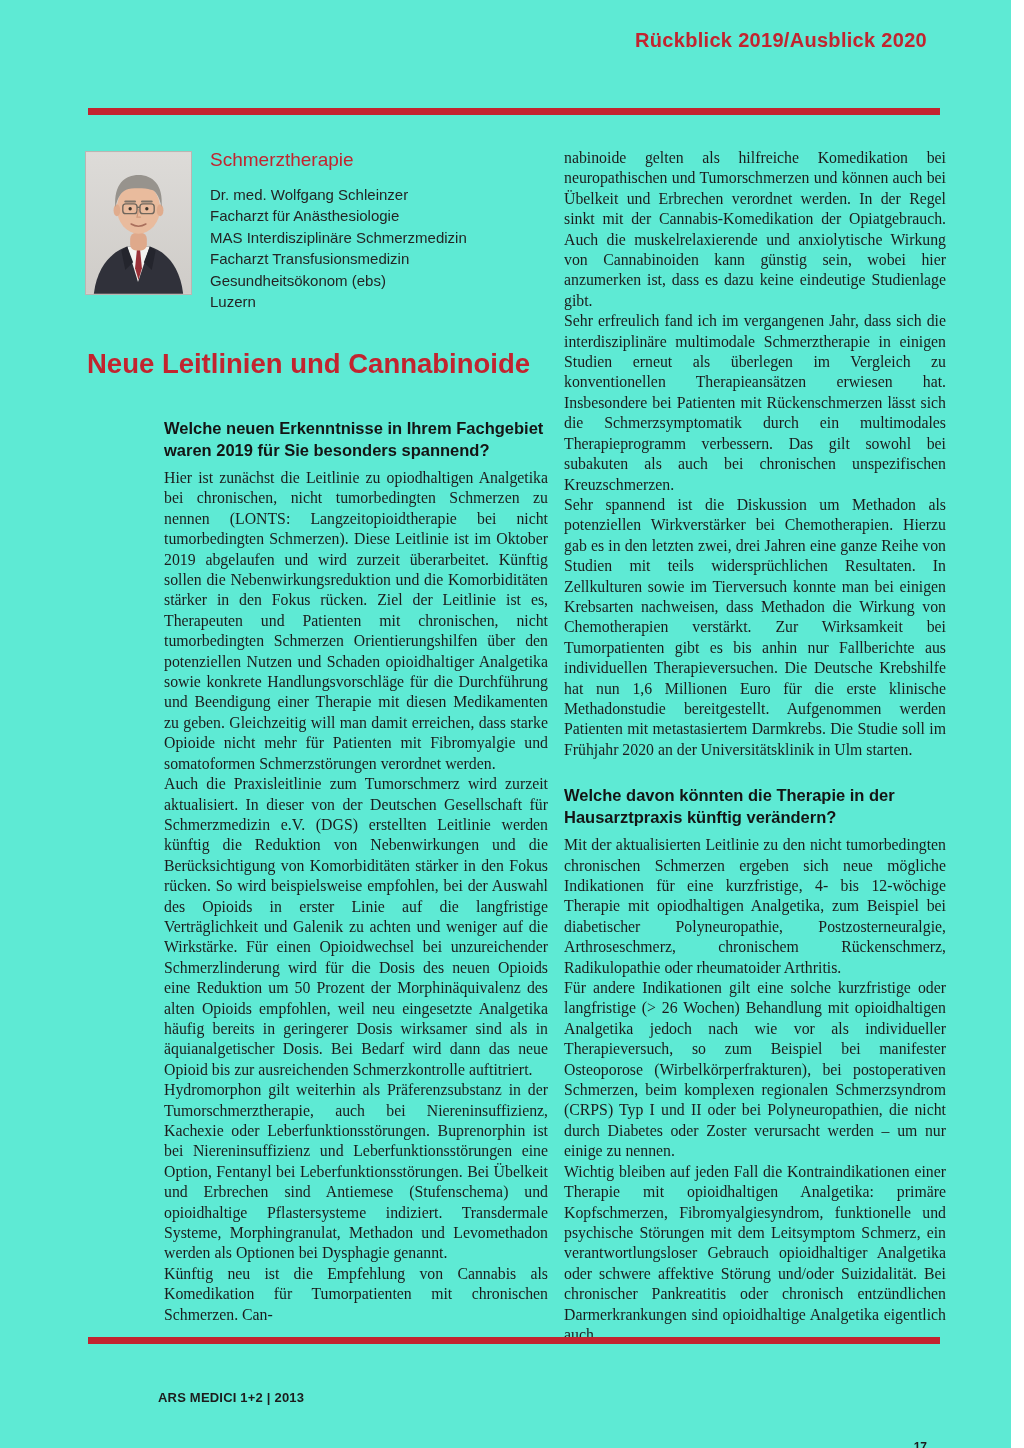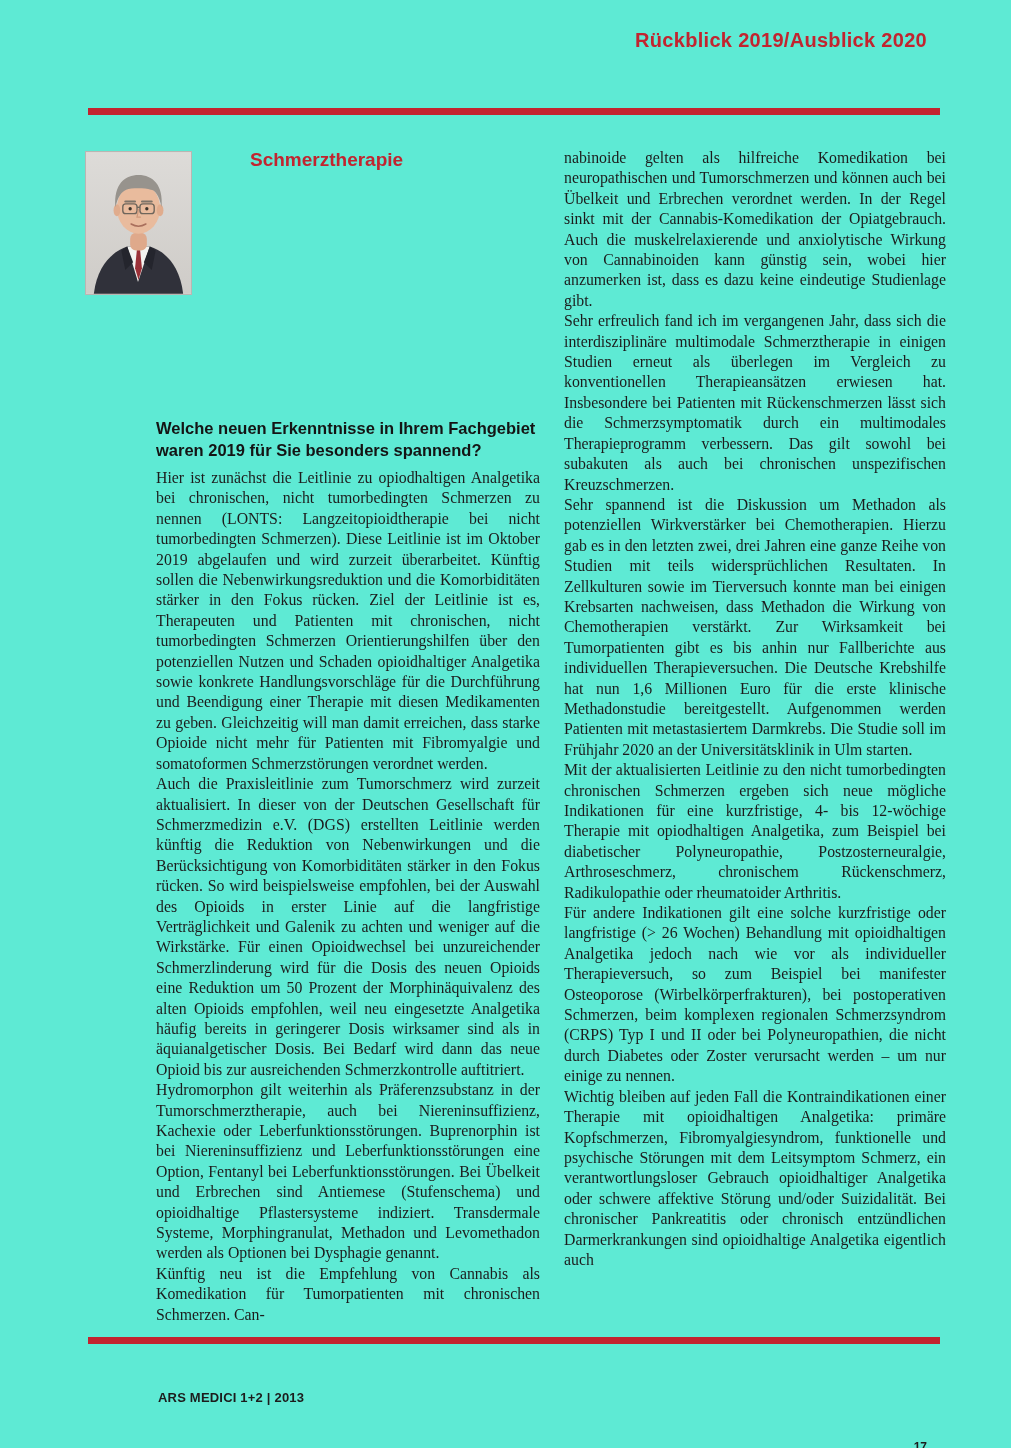--- a/index.html
+++ b/index.html
@@ -43,24 +43,23 @@
     box-sizing: border-box;
     background: #d7d5d2;
   }
   .photo-frame svg { display: block; width: 100%; height: 100%; }
 
   .category-heading {
     position: absolute;
     left: 210px;
     top: 149px;
     font-family: "Liberation Sans", sans-serif;
-    font-weight: bold;
+    font-weight: normal;
     font-size: 19px;
     color: #c2242f;
-    margin-left: 40px;
   }
   .byline {
     position: absolute;
     left: 210px;
     top: 184px;
     font-family: "Liberation Sans", sans-serif;
     font-size: 15px;
     line-height: 21.4px;
     color: #242424;
   }
@@ -74,21 +73,21 @@
     font-size: 27.5px;
     color: #c2242f;
   }
 
   .col {
     position: absolute;
     font-size: 15.8px;
     line-height: 20.4px;
     text-align: justify;
   }
-  .col-left  { left: 156px; top: 417px; width: 384px; }
+  .col-left  { left: 164px; top: 417px; width: 384px; }
   .col-right { left: 558px; top: 148px; width: 382px; margin-left: 6px; }
 
   .question {
     font-family: "Liberation Sans", sans-serif;
     font-weight: bold;
     font-size: 16.5px;
     line-height: 22px;
     text-align: left;
     color: #141414;
     margin: 0 0 7px 0;
@@ -162,34 +161,44 @@
       <circle cx="45" cy="57.5" r="1.7" fill="#3c342c"></circle>
       <circle cx="62" cy="57.5" r="1.7" fill="#3c342c"></circle>
 
       <path d="M53.5,58 L52,66 L55.5,66" fill="none" stroke="#cf9a7c" stroke-width="1.3" stroke-linecap="round"></path>
 
       <path d="M46,73 Q53.5,77.5 61,73" fill="none" stroke="#a96f5c" stroke-width="1.6" stroke-linecap="round"></path>
     </svg>
   </div>
 
   <div class="category-heading">Schmerztherapie</div>
-
+  <div class="byline">
+    <div>Dr. med. Wolfgang Schleinzer</div>
+    <div>Facharzt für Anästhesiologie</div>
+    <div>MAS Interdisziplinäre Schmerzmedizin</div>
+    <div>Facharzt Transfusionsmedizin</div>
+    <div>Gesundheitsökonom (ebs)</div>
+    <div>Luzern</div>
+  </div>
+
+  <h1 class="article-title" style="margin:0;">Neue Leitlinien und Cannabinoide</h1>
 
   <div class="col col-left">
     <h2 class="question">Welche neuen Erkenntnisse in Ihrem Fachgebiet waren 2019 für Sie besonders spannend?</h2>
     <p class="para">Hier ist zunächst die Leitlinie zu opiodhaltigen Analgetika bei chronischen, nicht tumorbedingten Schmerzen zu nennen (LONTS: Langzeitopioidtherapie bei nicht tumorbedingten Schmerzen). Diese Leitlinie ist im Oktober 2019 abgelaufen und wird zurzeit überarbeitet. Künftig sollen die Nebenwirkungsreduktion und die Komorbiditäten stärker in den Fokus rücken. Ziel der Leitlinie ist es, Therapeuten und Patienten mit chronischen, nicht tumorbedingten Schmerzen Orientierungshilfen über den potenziellen Nutzen und Schaden opioidhaltiger Analgetika sowie konkrete Handlungsvorschläge für die Durchführung und Beendigung einer Therapie mit diesen Medikamenten zu geben. Gleichzeitig will man damit erreichen, dass starke Opioide nicht mehr für Patienten mit Fibromyalgie und somatoformen Schmerzstörungen verordnet werden.</p>
     <p class="para">Auch die Praxisleitlinie zum Tumorschmerz wird zurzeit aktualisiert. In dieser von der Deutschen Gesellschaft für Schmerzmedizin e.V. (DGS) erstellten Leitlinie werden künftig die Reduktion von Nebenwirkungen und die Berücksichtigung von Komorbiditäten stärker in den Fokus rücken. So wird beispielsweise empfohlen, bei der Auswahl des Opioids in erster Linie auf die langfristige Verträglichkeit und Galenik zu achten und weniger auf die Wirkstärke. Für einen Opioidwechsel bei unzureichender Schmerzlinderung wird für die Dosis des neuen Opioids eine Reduktion um 50 Prozent der Morphinäquivalenz des alten Opioids empfohlen, weil neu eingesetzte Analgetika häufig bereits in geringerer Dosis wirksamer sind als in äquianalgetischer Dosis. Bei Bedarf wird dann das neue Opioid bis zur ausreichenden Schmerzkontrolle auftitriert.</p>
     <p class="para">Hydromorphon gilt weiterhin als Präferenzsubstanz in der Tumorschmerztherapie, auch bei Niereninsuffizienz, Kachexie oder Leberfunktionsstörungen. Buprenorphin ist bei Niereninsuffizienz und Leberfunktionsstörungen eine Option, Fentanyl bei Leberfunktionsstörungen. Bei Übelkeit und Erbrechen sind Antiemese (Stufenschema) und opioidhaltige Pflastersysteme indiziert. Transdermale Systeme, Morphingranulat, Methadon und Levomethadon werden als Optionen bei Dysphagie genannt.</p>
     <p class="para">Künftig neu ist die Empfehlung von Cannabis als Komedikation für Tumorpatienten mit chronischen Schmerzen. Can-</p>
   </div>
 
   <div class="col col-right">
     <p class="para">nabinoide gelten als hilfreiche Komedikation bei neuropathischen und Tumorschmerzen und können auch bei Übelkeit und Erbrechen verordnet werden. In der Regel sinkt mit der Cannabis-Komedikation der Opiatgebrauch. Auch die muskelrelaxierende und anxiolytische Wirkung von Cannabinoiden kann günstig sein, wobei hier anzumerken ist, dass es dazu keine eindeutige Studienlage gibt.</p>
     <p class="para">Sehr erfreulich fand ich im vergangenen Jahr, dass sich die interdisziplinäre multimodale Schmerztherapie in einigen Studien erneut als überlegen im Vergleich zu konventionellen Therapieansätzen erwiesen hat. Insbesondere bei Patienten mit Rückenschmerzen lässt sich die Schmerzsymptomatik durch ein multimodales Therapieprogramm verbessern. Das gilt sowohl bei subakuten als auch bei chronischen unspezifischen Kreuzschmerzen.</p>
     <p class="para">Sehr spannend ist die Diskussion um Methadon als potenziellen Wirkverstärker bei Chemotherapien. Hierzu gab es in den letzten zwei, drei Jahren eine ganze Reihe von Studien mit teils widersprüchlichen Resultaten. In Zellkulturen sowie im Tierversuch konnte man bei einigen Krebsarten nachweisen, dass Methadon die Wirkung von Chemotherapien verstärkt. Zur Wirksamkeit bei Tumorpatienten gibt es bis anhin nur Fallberichte aus individuellen Therapieversuchen. Die Deutsche Krebshilfe hat nun 1,6 Millionen Euro für die erste klinische Methadonstudie bereitgestellt. Aufgenommen werden Patienten mit metastasiertem Darmkrebs. Die Studie soll im Frühjahr 2020 an der Universitätsklinik in Ulm starten.</p>
+    <h2 class="question q2">Welche davon könnten die Therapie in der Hausarztpraxis künftig verändern?</h2>
     <p class="para">Mit der aktualisierten Leitlinie zu den nicht tumorbedingten chronischen Schmerzen ergeben sich neue mögliche Indikationen für eine kurzfristige, 4- bis 12-wöchige Therapie mit opiodhaltigen Analgetika, zum Beispiel bei diabetischer Polyneuropathie, Postzosterneuralgie, Arthroseschmerz, chronischem Rückenschmerz, Radikulopathie oder rheumatoider Arthritis.</p>
     <p class="para">Für andere Indikationen gilt eine solche kurzfristige oder langfristige (&gt; 26 Wochen) Behandlung mit opioidhaltigen Analgetika jedoch nach wie vor als individueller Therapieversuch, so zum Beispiel bei manifester Osteoporose (Wirbelkörperfrakturen), bei postoperativen Schmerzen, beim komplexen regionalen Schmerzsyndrom (CRPS) Typ I und II oder bei Polyneuropathien, die nicht durch Diabetes oder Zoster verursacht werden – um nur einige zu nennen.</p>
     <p class="para">Wichtig bleiben auf jeden Fall die Kontraindikationen einer Therapie mit opioidhaltigen Analgetika: primäre Kopfschmerzen, Fibromyalgiesyndrom, funktionelle und psychische Störungen mit dem Leitsymptom Schmerz, ein verantwortlungsloser Gebrauch opioidhaltiger Analgetika oder schwere affektive Störung und/oder Suizidalität. Bei chronischer Pankreatitis oder chronisch entzündlichen Darmerkrankungen sind opioidhaltige Analgetika eigentlich auch</p>
   </div>
 
   <div class="rule rule-bottom"></div>
   <div class="footer-journal">ARS MEDICI 1+2 | 2013</div>
   <div class="footer-page">17</div>
 
 </div>

